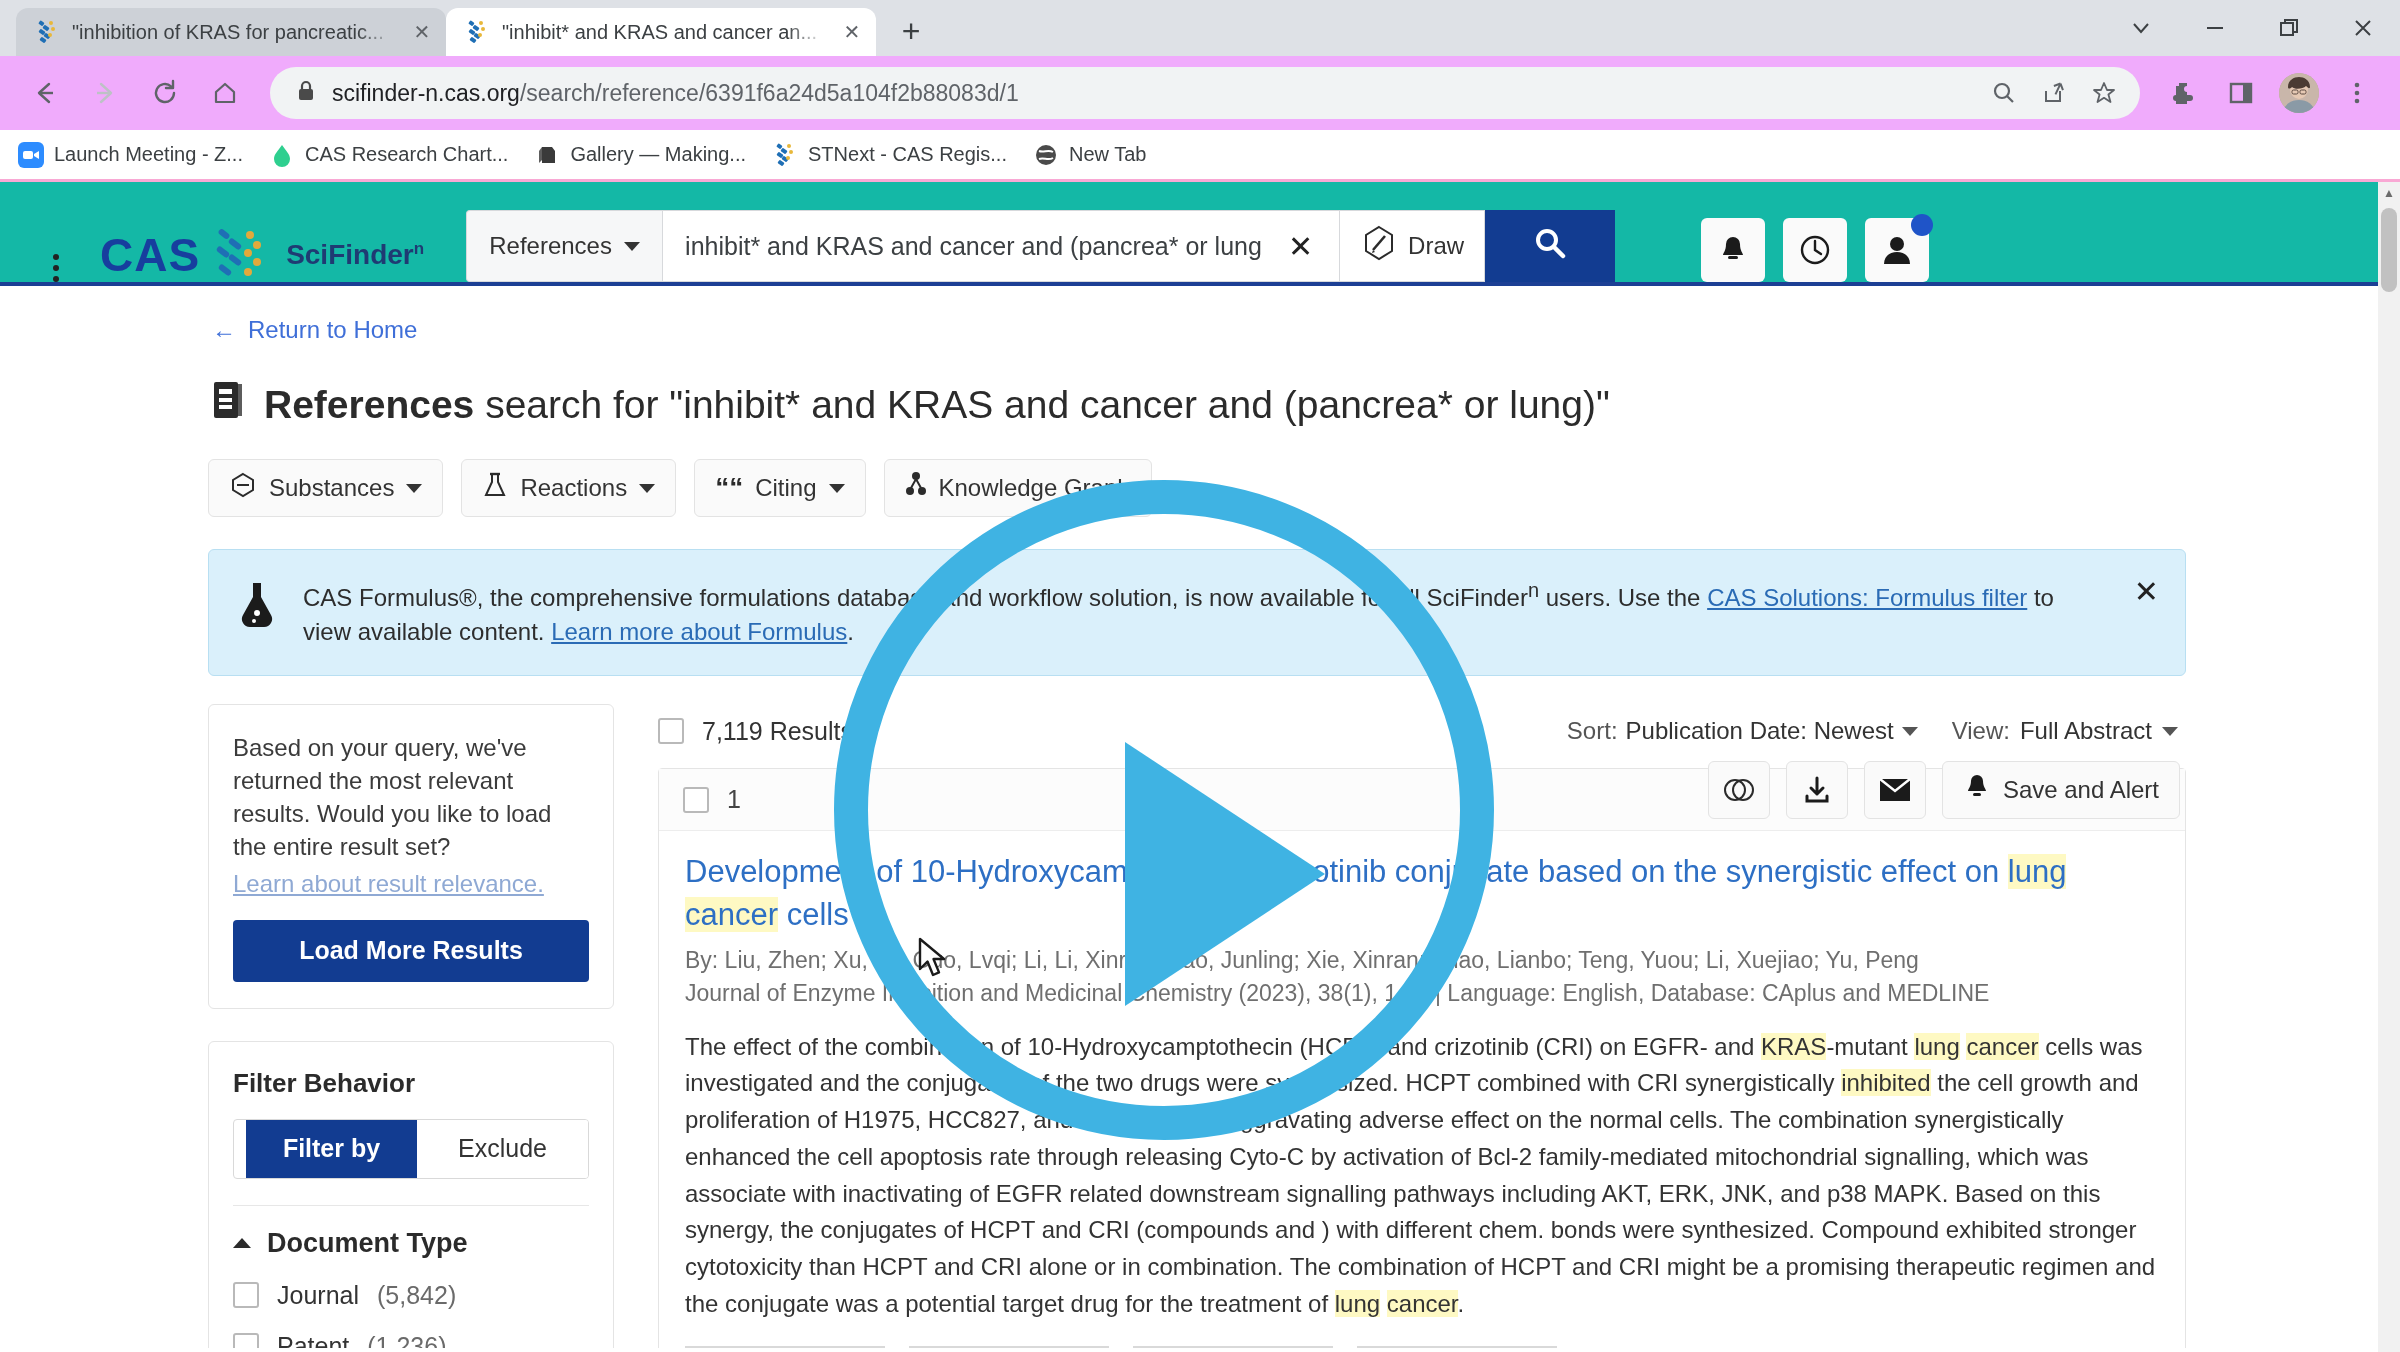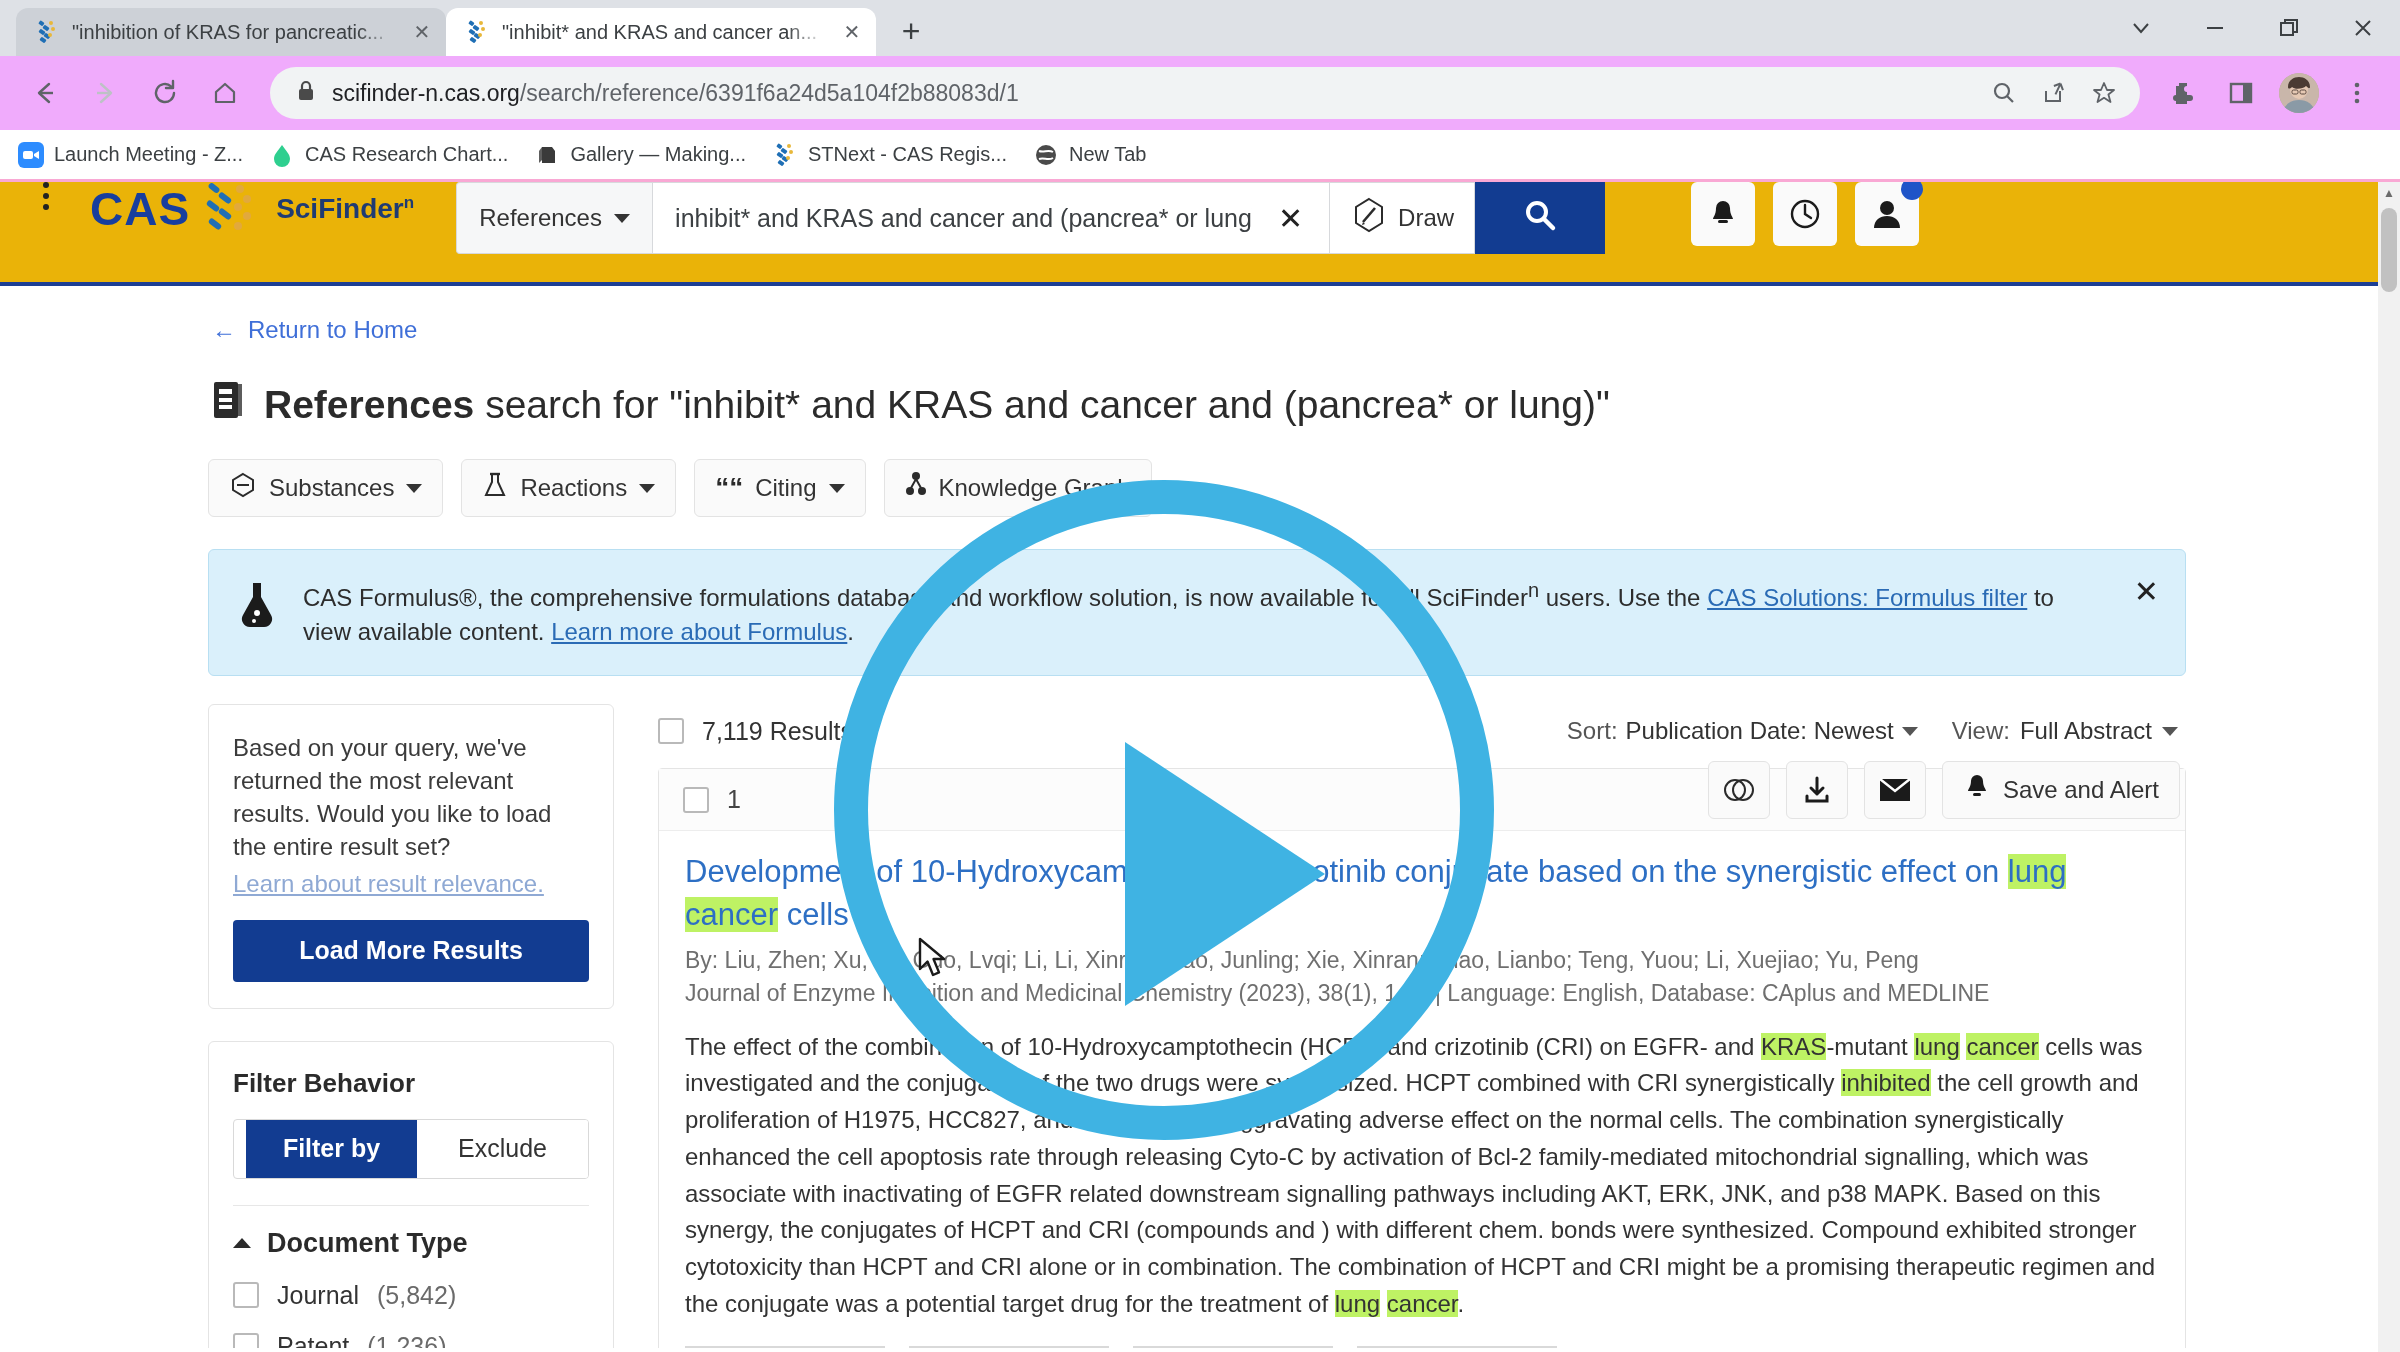--- a/index.html
+++ b/index.html
@@ -67,22 +67,22 @@
     height: 52px; background: #fff; display: flex; align-items: center;
     padding: 0 18px; gap: 26px; border-bottom: 3px solid #f9a8d4;
   }
   .bm { display: flex; align-items: center; gap: 10px; font-size: 20px; color: #3c4043; white-space: nowrap; }
   .bm-ico { width: 26px; height: 26px; flex: 0 0 26px; position: relative; }
 
   
   .page { position: relative; height: 1170px; background: #fff; overflow: hidden; }
 
   .sf-header {
-    height: 104px; background: #eab308; display: flex; align-items: flex-start;
-    padding: 0 34px 0 24px; gap: 0; border-bottom: 4px solid #1c3f94;
+    height: 104px; background: #14b8a6; display: flex; align-items: flex-end;
+    padding: 0 34px 0 34px; gap: 0; border-bottom: 4px solid #1c3f94;
   }
   .kebab { width: 44px; display:flex; flex-direction:column; align-items:center; gap:5px; margin-right: 22px;}
   .kebab i { width: 6px; height: 6px; background:#222; border-radius: 50%; display:block; }
   .cas-logo { display: flex; align-items: center; gap: 12px; margin-right: 42px; }
   .cas-word { font-size: 46px; font-weight: 700; color: #173e9e; letter-spacing: 1px; font-family: "Liberation Sans", sans-serif;}
   .cas-dots { width: 62px; height: 52px; position: relative; }
   .sf-word { font-size: 28px; font-weight: 700; color: #1f3b73; }
   .sf-word sup { font-size: 17px; }
 
   .search-wrap { display: flex; align-items: stretch; height: 72px; flex: 0 0 auto; }
@@ -161,21 +161,21 @@
   .res-head .cbox { margin-right: 18px; }
   .res-ctrl { margin-left:auto; display:flex; align-items:center; gap: 34px; font-size:24px; color:#555; }
   .res-ctrl b { color:#333; font-weight:400; }
   .res-ctrl .lbl { color:#555; }
 
   .result-card { border:1px solid #e4e4e4; border-radius:4px; background:#fff; margin-top: 10px; }
   .rc-top { display:flex; align-items:center; gap:18px; padding: 16px 24px; border-bottom:1px solid #ededed; background:#fcfcfc;}
   .rc-num { font-size:25px; color:#444; }
   .rc-body { padding: 20px 26px 24px; }
   .rc-title { font-size:31px; line-height:1.38; color:#2d6fc4; }
-  .hl { background:#bef264; }
+  .hl { background:#fef9c3; }
   .rc-by { font-size:23px; color:#6f6f6f; margin-top: 10px; }
   .rc-src { font-size:23px; color:#6f6f6f; margin-top: 6px; }
   .rc-abs { font-size:24px; line-height:1.53; color:#333; margin-top: 22px; text-align: left;}
   .rc-foot { display:flex; gap: 24px; padding: 0 26px 8px; }
   .rc-foot div { height: 16px; border-top: 2px solid #d9d9d9; width: 200px; }
 
   
   .pagescroll { position:absolute; right:0; top:0; width: 22px; height: 1170px; background:#f1f1f1; }
   .pagescroll .thumb { position:absolute; top: 26px; left:3px; width:16px; height: 84px; background:#c1c1c1; border-radius:8px; }
   .pagescroll .arrow { position:absolute; left:0; width:22px; height:22px; display:flex; align-items:center; justify-content:center; color:#6b6b6b; font-size:12px;}

